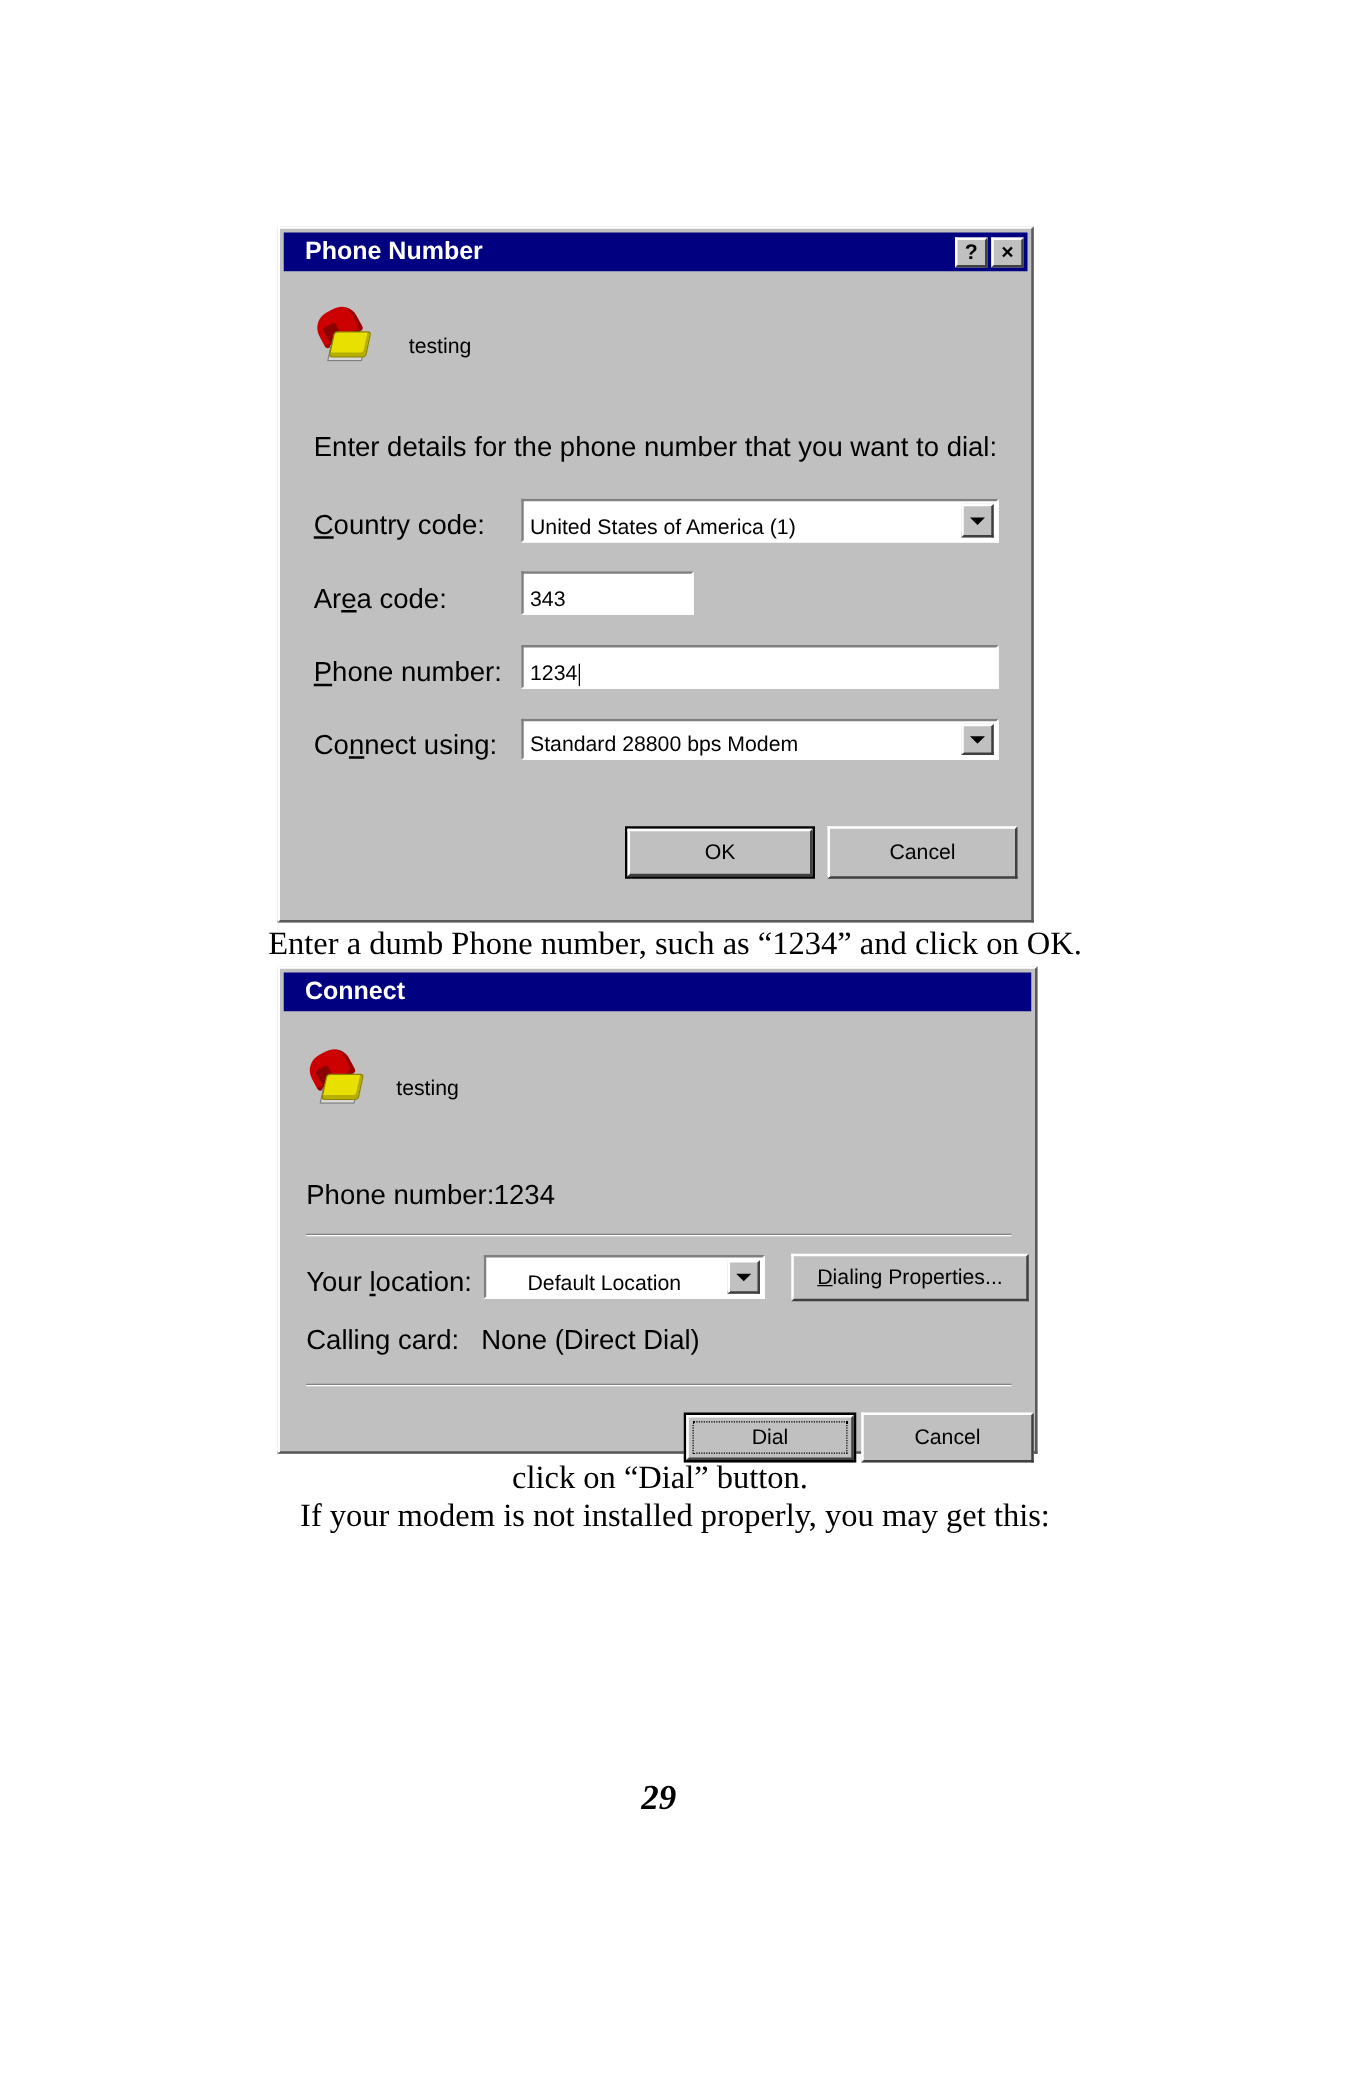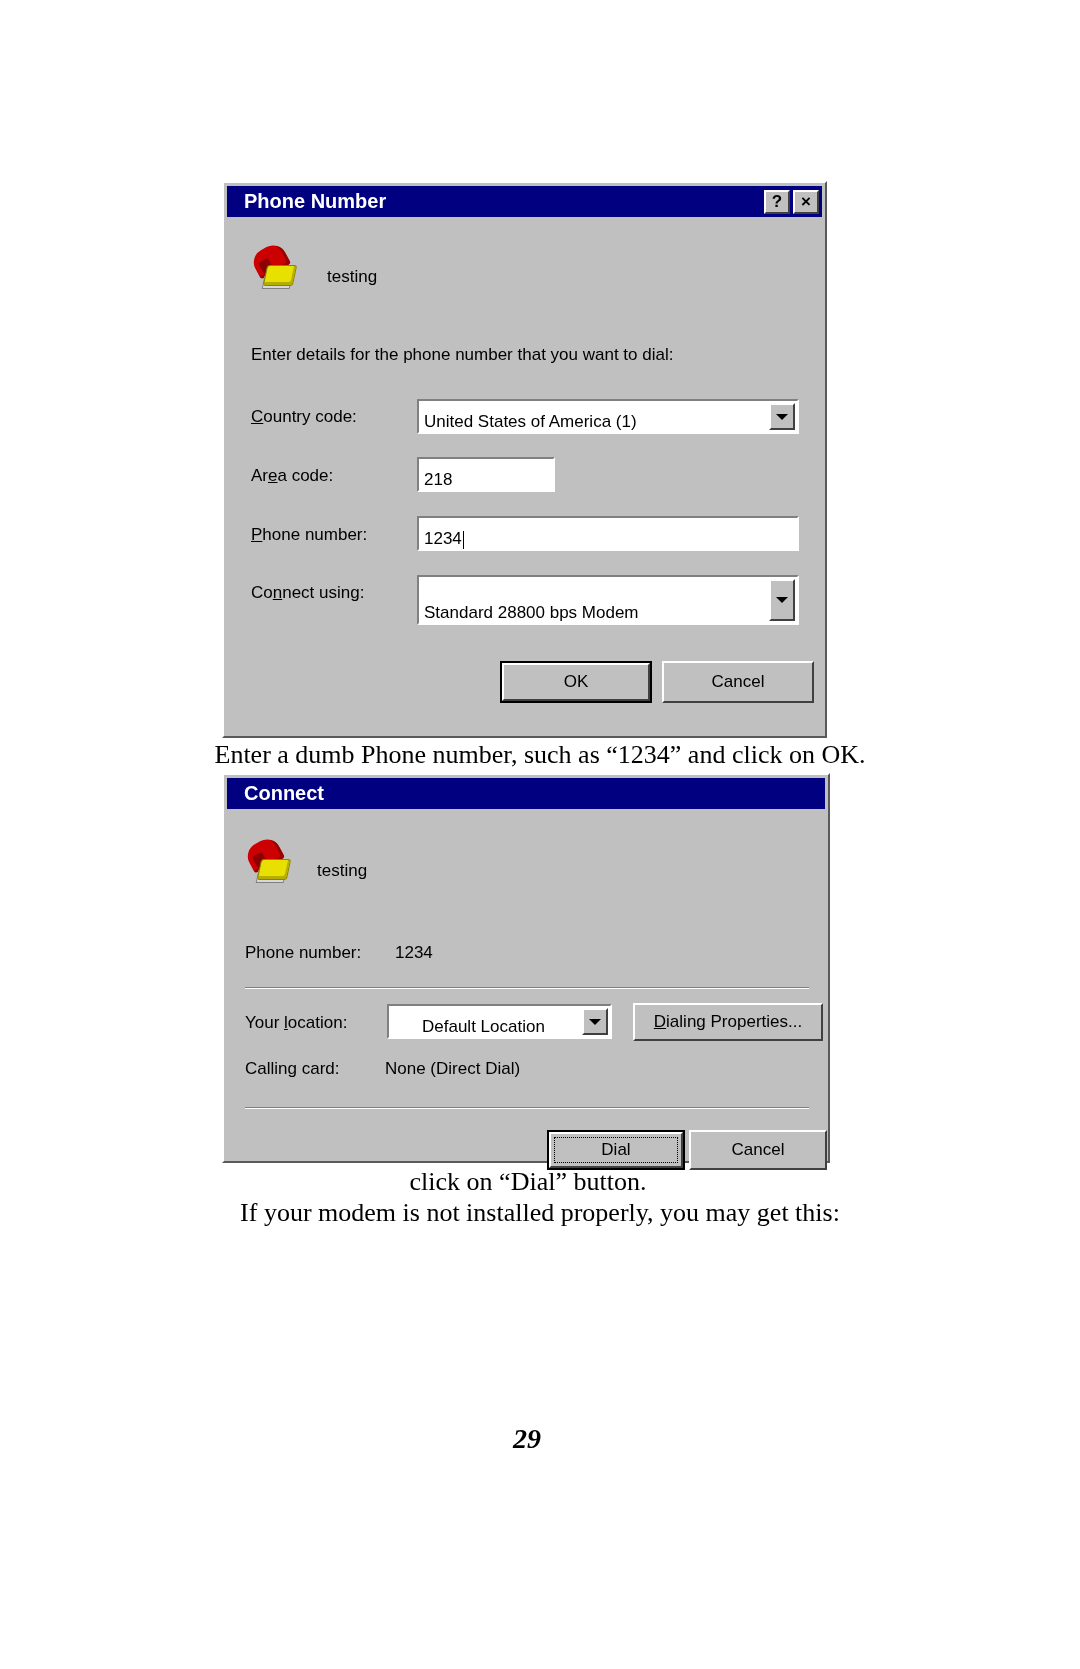--- a/index.html
+++ b/index.html
@@ -118,21 +118,21 @@
 
   .entry-name {
     position: absolute;
     font-size: 17px;
     color: #000000;
     font-family: "Liberation Sans", sans-serif;
   }
 
   .dlg-text {
     position: absolute;
-    font-size: 17px;
+    font-size: 22px;
     color: #000000;
     font-family: "Liberation Sans", sans-serif;
     white-space: nowrap;
   }
 
   
   .field-box {
     position: absolute;
     background: #ffffff;
     border-top: 2px solid #808080;
@@ -275,31 +275,31 @@
       <div class="dlg-text" style="left:24px; top:190px;"><span class="u">C</span>ountry code:</div>
       <div class="field-box" style="left:190px; top:182px; width:382px; height:35px;">
         <span class="val">United States of America (1)</span>
         <div class="combo-arrow">
             <i></i>
           </div>
       </div>
 
       <div class="dlg-text" style="left:24px; top:249px;">Ar<span class="u">e</span>a code:</div>
       <div class="field-box" style="left:190px; top:240px; width:138px; height:35px;">
-        <span class="val">218</span>
+        <span class="val">343</span>
       </div>
 
       <div class="dlg-text" style="left:24px; top:308px;"><span class="u">P</span>hone number:</div>
       <div class="field-box" style="left:190px; top:299px; width:382px; height:35px;">
         <span class="val">1234</span>
           <span class="caret"></span>
       </div>
 
       <div class="dlg-text" style="left:24px; top:366px;">Co<span class="u">n</span>nect using:</div>
-      <div class="field-box" style="left:190px; top:358px; width:382px; height:50px;">
+      <div class="field-box" style="left:190px; top:358px; width:382px; height:33px;">
         <span class="val">Standard 28800 bps Modem</span>
         <div class="combo-arrow">
             <i></i>
           </div>
       </div>
 
       <div class="btn default" style="left:259px; top:444px; width:152px; height:42px;">
         <div class="inner">
             <span>OK</span>
           </div>

